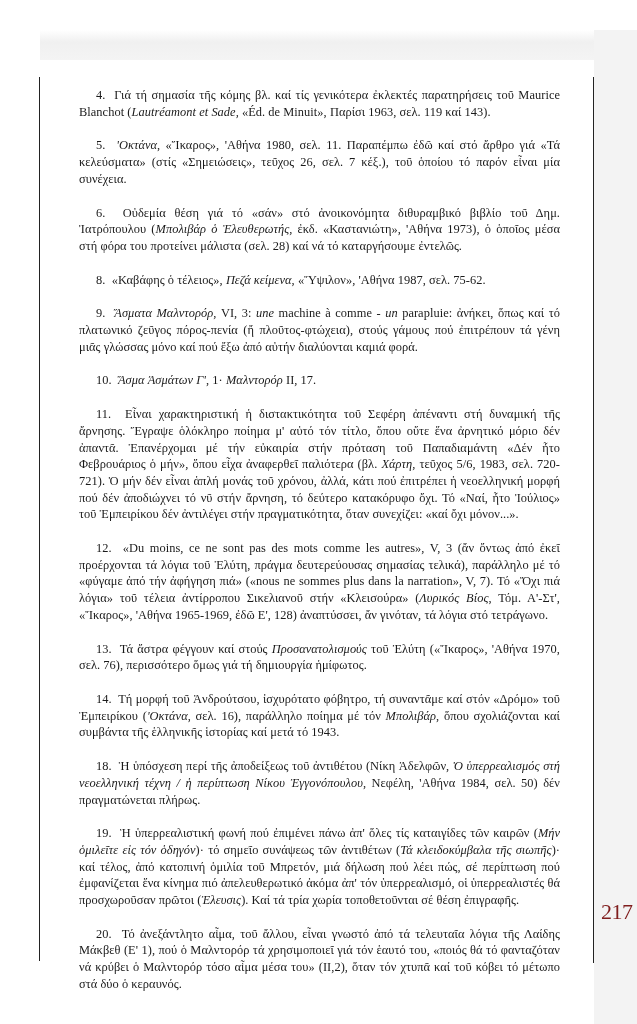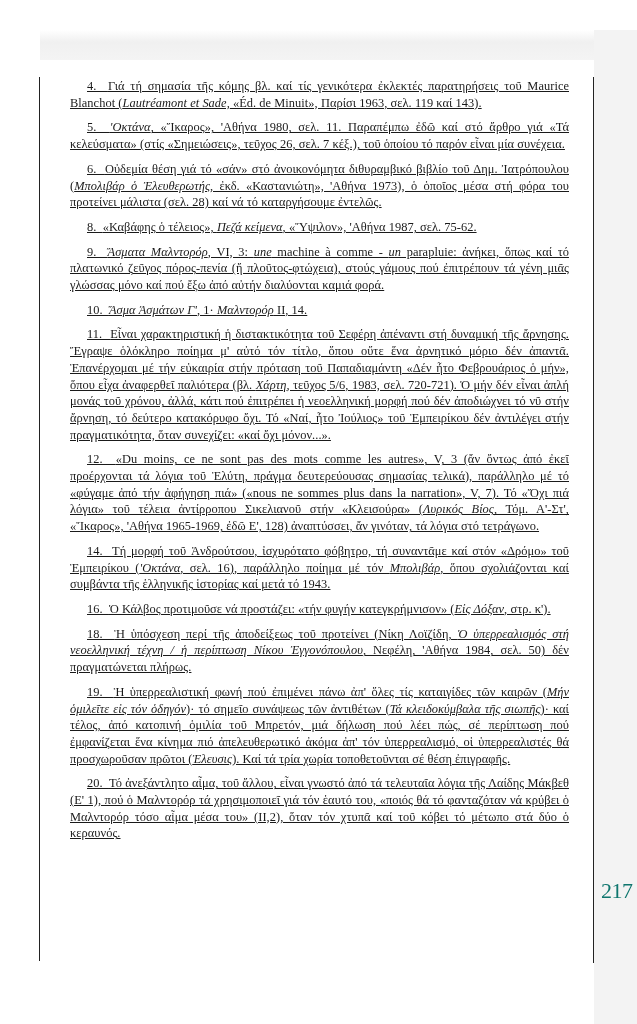--- a/index.html
+++ b/index.html
@@ -21,45 +21,45 @@
     position: absolute; left: 39px; top: 77px; width: 1px; height: 884px; background: #222;
   }
   .rule-right {
     position: absolute; left: 593px; top: 77px; width: 1px; height: 886px; background: #222;
   }
   .notes {
     position: absolute; left: 62px; top: 70px; width: 515px;
     font-size: 12.4px; line-height: 16.7px; text-align: justify;
     letter-spacing: 0.05px;
   }
-  .note { margin: 8px; text-indent: 17px; hyphens: manual; text-decoration: underline; }
+  .note { margin: 17px; text-indent: 17px; hyphens: manual; }
   .note i { font-style: italic; }
   .page-number {
-    position: absolute; left: 601px; top: 878px;
+    position: absolute; left: 601px; top: 899px;
     font-size: 22px; letter-spacing: -0.5px;
-    font-family: "Liberation Serif", serif; color: #0f766e;
+    font-family: "Liberation Serif", serif; color: #7f1d1d;
   }
 </style>
 </head>
 <body>
 
 <div class="scan-top"></div>
 <div class="right-margin"></div>
 <div class="rule-left"></div>
 <div class="rule-right"></div>
 
 <div class="notes" id="notes">
     <p class="note"><span>4.&nbsp; </span><span>Γιά τή σημασία τῆς κόμης βλ. καί τίς γενικότερα ἐκλεκτές παρατηρήσεις τοῦ Maurice Blanchot (</span><i>Lautréamont et Sade,</i><span> «Éd. de Minuit», Παρίσι 1963, σελ. 119 καί 143).</span></p>
     <p class="note"><span>5.&nbsp; </span><i>'Οκτάνα</i><span>, «Ἴκαρος», 'Αθήνα 1980, σελ. 11. Παραπέμπω ἐδῶ καί στό ἄρθρο γιά «Τά κελεύσματα» (στίς «Σημειώσεις», τεῦχος 26, σελ. 7 κέξ.), τοῦ ὁποίου τό παρόν εἶναι μία συνέχεια.</span></p>
     <p class="note"><span>6.&nbsp; </span><span>Οὐδεμία θέση γιά τό «σάν» στό ἀνοικονόμητα διθυραμβικό βιβλίο τοῦ Δημ. Ἰατρόπουλου (</span><i>Μπολιβάρ ὁ Ἐλευθερωτής</i><span>, ἐκδ. «Καστανιώτη», 'Αθήνα 1973), ὁ ὁποῖος μέσα στή φόρα του προτείνει μάλιστα (σελ. 28) καί νά τό καταργήσουμε ἐντελῶς.</span></p>
     <p class="note"><span>8.&nbsp; </span><span>«Καβάφης ὁ τέλειος», </span><i>Πεζά κείμενα</i><span>, «Ὕψιλον», 'Αθήνα 1987, σελ. 75-62.</span></p>
     <p class="note"><span>9.&nbsp; </span><i>Ἄσματα Μαλντορόρ</i><span>, VI, 3: </span><i>une</i><span> machine à comme - </span><i>un</i><span> parapluie: ἀνήκει, ὅπως καί τό πλατωνικό ζεῦγος πόρος-πενία (ἤ πλοῦτος-φτώχεια), στούς γάμους πού ἐπιτρέπουν τά γένη μιᾶς γλώσσας μόνο καί πού ἔξω ἀπό αὐτήν διαλύονται καμιά φορά.</span></p>
-    <p class="note"><span>10.&nbsp; </span><i>Ἄσμα Ἀσμάτων Γ'</i><span>, 1· </span><i>Μαλντορόρ</i><span> II, 14.</span></p>
+    <p class="note"><span>10.&nbsp; </span><i>Ἄσμα Ἀσμάτων Γ'</i><span>, 1· </span><i>Μαλντορόρ</i><span> II, 17.</span></p>
     <p class="note"><span>11.&nbsp; </span><span>Εἶναι χαρακτηριστική ἡ διστακτικότητα τοῦ Σεφέρη ἀπέναντι στή δυναμική τῆς ἄρνησης. Ἔγραψε ὁλόκληρο ποίημα μ' αὐτό τόν τίτλο, ὅπου οὔτε ἕνα ἀρνητικό μόριο δέν ἀπαντᾶ. Ἐπανέρχομαι μέ τήν εὐκαιρία στήν πρόταση τοῦ Παπαδιαμάντη «Δέν ἦτο Φεβρουάριος ὁ μήν», ὅπου εἶχα ἀναφερθεῖ παλιότερα (βλ. </span><i>Χάρτη</i><span>, τεῦχος 5/6, 1983, σελ. 720-721). Ὁ μήν δέν εἶναι ἁπλή μονάς τοῦ χρόνου, ἀλλά, κάτι πού ἐπιτρέπει ἡ νεοελληνική μορφή πού δέν ἀποδιώχνει τό νῦ στήν ἄρνηση, τό δεύτερο κατακόρυφο ὄχι. Τό «Ναί, ἦτο Ἰούλιος» τοῦ Ἐμπειρίκου δέν ἀντιλέγει στήν πραγματικότητα, ὅταν συνεχίζει: «καί ὄχι μόνον...».</span></p>
     <p class="note"><span>12.&nbsp; </span><span>«Du moins, ce ne sont pas des mots comme les autres», V, 3 (ἄν ὄντως ἀπό ἐκεῖ προέρχονται τά λόγια τοῦ Ἐλύτη, πράγμα δευτερεύουσας σημασίας τελικά), παράλληλο μέ τό «φύγαμε ἀπό τήν ἀφήγηση πιά» («nous ne sommes plus dans la narration», V, 7). Τό «Ὄχι πιά λόγια» τοῦ τέλεια ἀντίρροπου Σικελιανοῦ στήν «Κλεισούρα» (</span><i>Λυρικός Βίος</i><span>, Τόμ. Α'-Στ', «Ἴκαρος», 'Αθήνα 1965-1969, ἐδῶ Ε', 128) ἀναπτύσσει, ἄν γινόταν, τά λόγια στό τετράγωνο.</span></p>
+    <p class="note"><span>13.&nbsp; </span><span>Τά ἄστρα φέγγουν καί στούς </span><i>Προσανατολισμούς</i><span> τοῦ Ἐλύτη («Ἴκαρος», 'Αθήνα 1970, σελ. 76), περισσότερο ὅμως γιά τή δημιουργία ἡμίφωτος.</span></p>
     <p class="note"><span>14.&nbsp; </span><span>Τή μορφή τοῦ Ἀνδρούτσου, ἰσχυρότατο φόβητρο, τή συναντᾶμε καί στόν «Δρόμο» τοῦ Ἐμπειρίκου (</span><i>'Οκτάνα</i><span>, σελ. 16), παράλληλο ποίημα μέ τόν </span><i>Μπολιβάρ</i><span>, ὅπου σχολιάζονται καί συμβάντα τῆς ἑλληνικῆς ἱστορίας καί μετά τό 1943.</span></p>
-    <p class="note"><span>16.&nbsp; </span><span>Ὁ Κάλβος προτιμοῦσε νά προστάζει: «τήν φυγήν κατεγκρήμνισον» (</span><i>Εἰς Δόξαν</i><span>, στρ. κ').</span></p>
-    <p class="note"><span>18.&nbsp; </span><span>Ἡ ὑπόσχεση περί τῆς ἀποδείξεως τοῦ προτείνει (Νίκη Λοϊζίδη, </span><i>Ὁ ὑπερρεαλισμός στή νεοελληνική τέχνη / ἡ περίπτωση Νίκου Ἐγγονόπουλου</i><span>, Νεφέλη, 'Αθήνα 1984, σελ. 50) δέν πραγματώνεται πλήρως.</span></p>
+    <p class="note"><span>18.&nbsp; </span><span>Ἡ ὑπόσχεση περί τῆς ἀποδείξεως τοῦ ἀντιθέτου (Νίκη Ἀδελφῶν, </span><i>Ὁ ὑπερρεαλισμός στή νεοελληνική τέχνη / ἡ περίπτωση Νίκου Ἐγγονόπουλου</i><span>, Νεφέλη, 'Αθήνα 1984, σελ. 50) δέν πραγματώνεται πλήρως.</span></p>
     <p class="note"><span>19.&nbsp; </span><span>Ἡ ὑπερρεαλιστική φωνή πού ἐπιμένει πάνω ἀπ' ὅλες τίς καταιγίδες τῶν καιρῶν (</span><i>Μήν ὁμιλεῖτε εἰς τόν ὁδηγόν</i><span>)· τό σημεῖο συνάψεως τῶν ἀντιθέτων (</span><i>Τά κλειδοκύμβαλα τῆς σιωπῆς</i><span>)· καί τέλος, ἀπό κατοπινή ὁμιλία τοῦ Μπρετόν, μιά δήλωση πού λέει πώς, σέ περίπτωση πού ἐμφανίζεται ἕνα κίνημα πιό ἀπελευθερωτικό ἀκόμα ἀπ' τόν ὑπερρεαλισμό, οἱ ὑπερρεαλιστές θά προσχωροῦσαν πρῶτοι (</span><i>Ἐλευσις</i><span>). Καί τά τρία χωρία τοποθετοῦνται σέ θέση ἐπιγραφῆς.</span></p>
     <p class="note"><span>20.&nbsp; </span><span>Τό ἀνεξάντλητο αἷμα, τοῦ ἄλλου, εἶναι γνωστό ἀπό τά τελευταῖα λόγια τῆς Λαίδης Μάκβεθ (Ε' 1), πού ὁ Μαλντορόρ τά χρησιμοποιεῖ γιά τόν ἑαυτό του, «ποιός θά τό φανταζόταν νά κρύβει ὁ Μαλντορόρ τόσο αἷμα μέσα του» (II,2), ὅταν τόν χτυπᾶ καί τοῦ κόβει τό μέτωπο στά δύο ὁ κεραυνός.</span></p>
   </div>
 
 <div class="page-number">217</div>
 
 </body></html>

